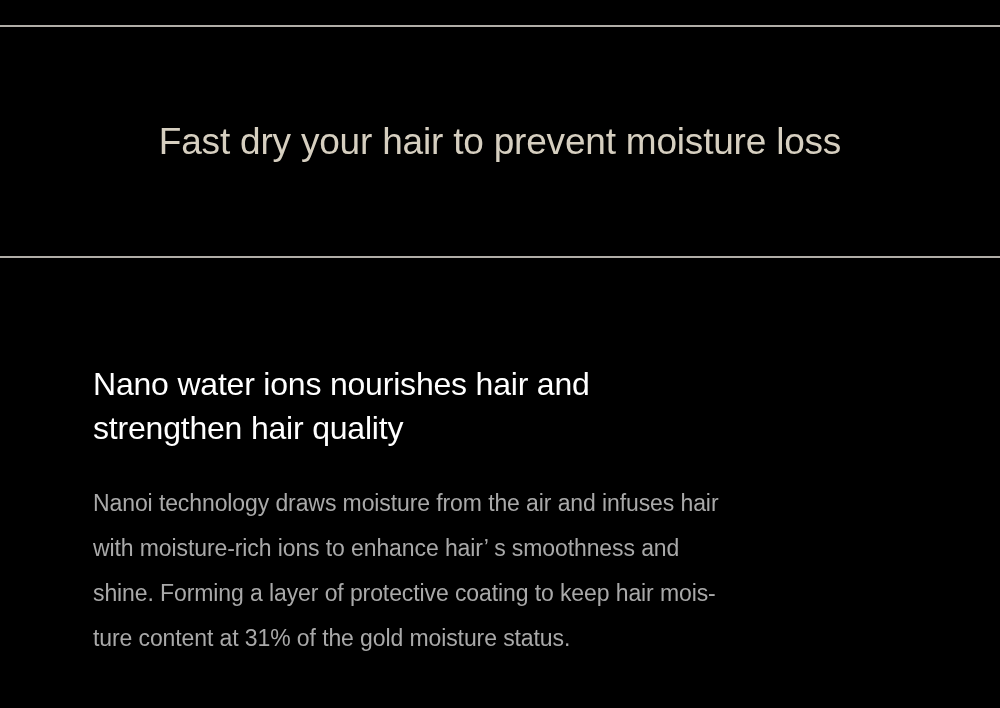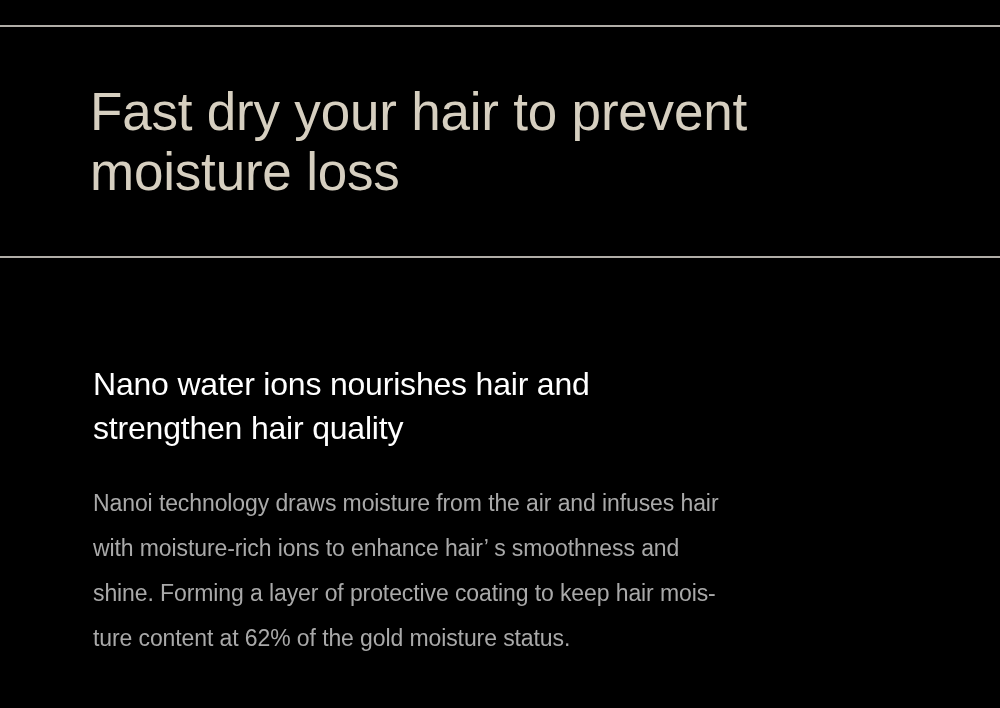--- a/index.html
+++ b/index.html
@@ -43,24 +43,25 @@
     width: 1000px;
     height: 229px;
     display: flex;
     align-items: center;
     justify-content: center;
     background: #000000;
   }
   .hero-title {
     margin: 0;
     width: 820px;
+    text-align: center;
     color: #d6cfc0;
     font-family: "Liberation Sans", sans-serif;
     font-weight: 400;
-    font-size: 53px;
+    font-size: 37px;
     line-height: 1.13;
     letter-spacing: -0.2px;
   }
 
   
   .content {
     position: absolute;
     left: 93px;
     top: 362px;
     width: 830px;
@@ -102,16 +103,16 @@
   </div>
 
   <div class="divider middle"></div>
 
   <div class="content">
     <h2 class="section-title">Nano water ions nourishes hair and
 strengthen hair quality</h2>
     <p class="section-body">Nanoi technology draws moisture from the air and infuses hair
 with moisture-rich ions to enhance hair’  s smoothness and
 shine. Forming a layer of protective coating to keep  hair mois-
-ture content at 62% of the gold moisture status.</p>
+ture content at 31% of the gold moisture status.</p>
   </div>
 
 </div>
 
 </body></html>

